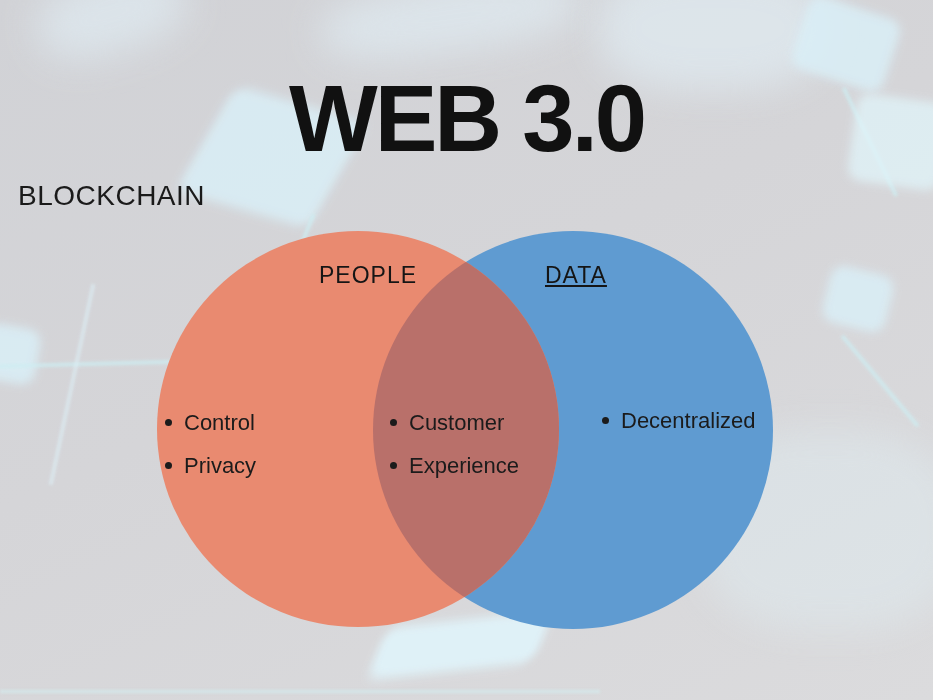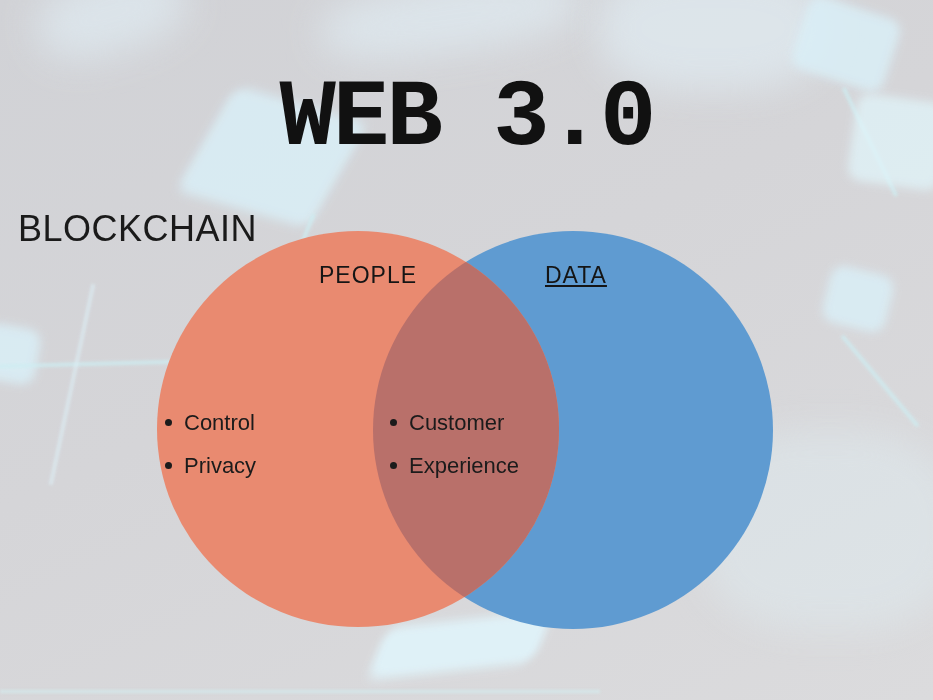--- a/index.html
+++ b/index.html
@@ -36,27 +36,27 @@
   .glow3  { left: 598px; top: -34px; width: 230px; height: 124px; }
   .glow4  { left: 700px; top: 430px; width: 260px; height: 200px; background: rgba(226,240,246,0.4); }
 
   
   .venn-svg { position: absolute; left: 0; top: 0; }
 
   
   .title {
     position: absolute; left: 0; right: 0; top: 72px;
     text-align: center;
-    font-family: Liberation Mono, monospace;
+    font-family: Liberation Sans, sans-serif;
     font-weight: 700; font-size: 94px; line-height: 1.0;
     letter-spacing: -3px; color: #111;
   }
   .corner-label {
     position: absolute; left: 18px; top: 180px;
-    font-size: 36px; letter-spacing: 0.5px; color: #1a1a1a; margin-top: 28px;
+    font-size: 28px; letter-spacing: 0.5px; color: #1a1a1a;
   }
   .set-label {
     position: absolute; top: 262px;
     font-size: 23px; letter-spacing: 1px; color: #151515; text-align: center;
   }
   .set-label.people { left: 319px; }
   .set-label.data   { left: 545px; text-decoration: underline; }
 
   ul.vlist {
     position: absolute; margin: 0; padding: 0; list-style: none;
@@ -114,15 +114,16 @@
     <li>Control</li>
     <li>Privacy</li>
   </ul>
 
   <ul class="vlist list-middle">
     <li>Customer</li>
     <li>Experience</li>
   </ul>
 
   <ul class="vlist list-right">
+    <li>Decentralized</li>
   </ul>
 
 </div>
 
 </body></html>

